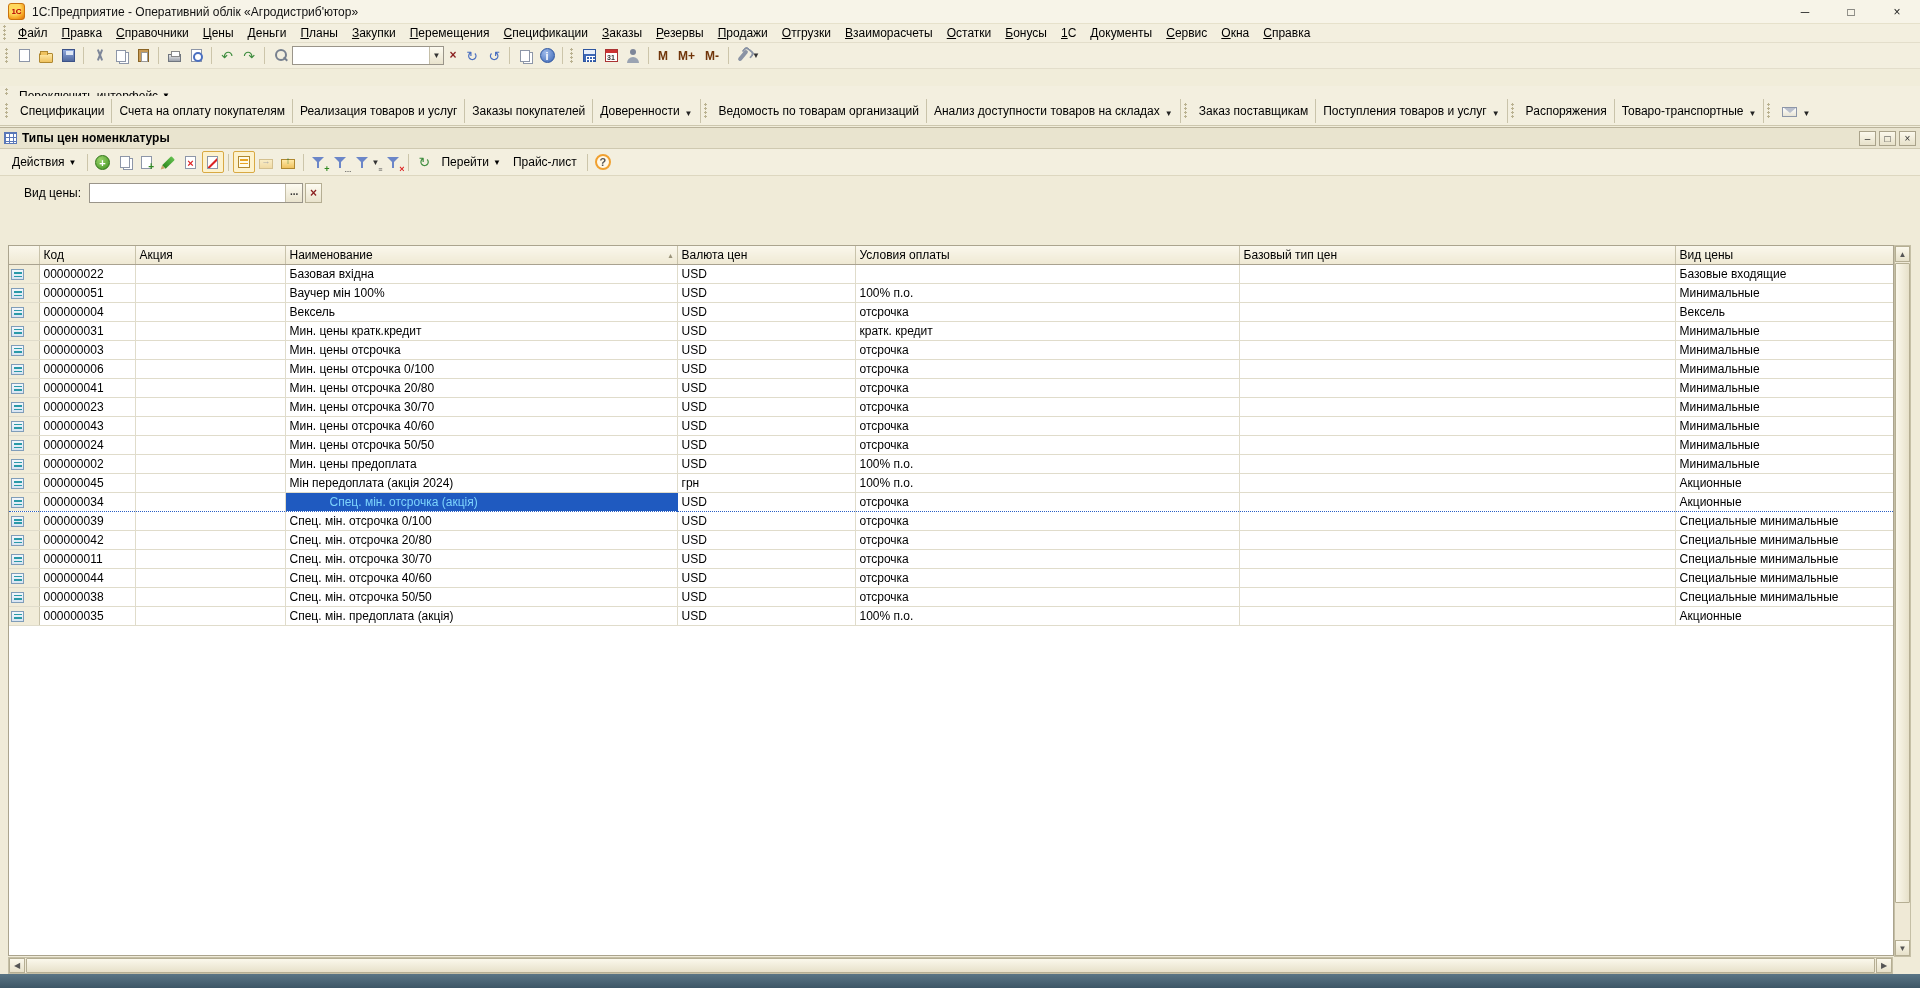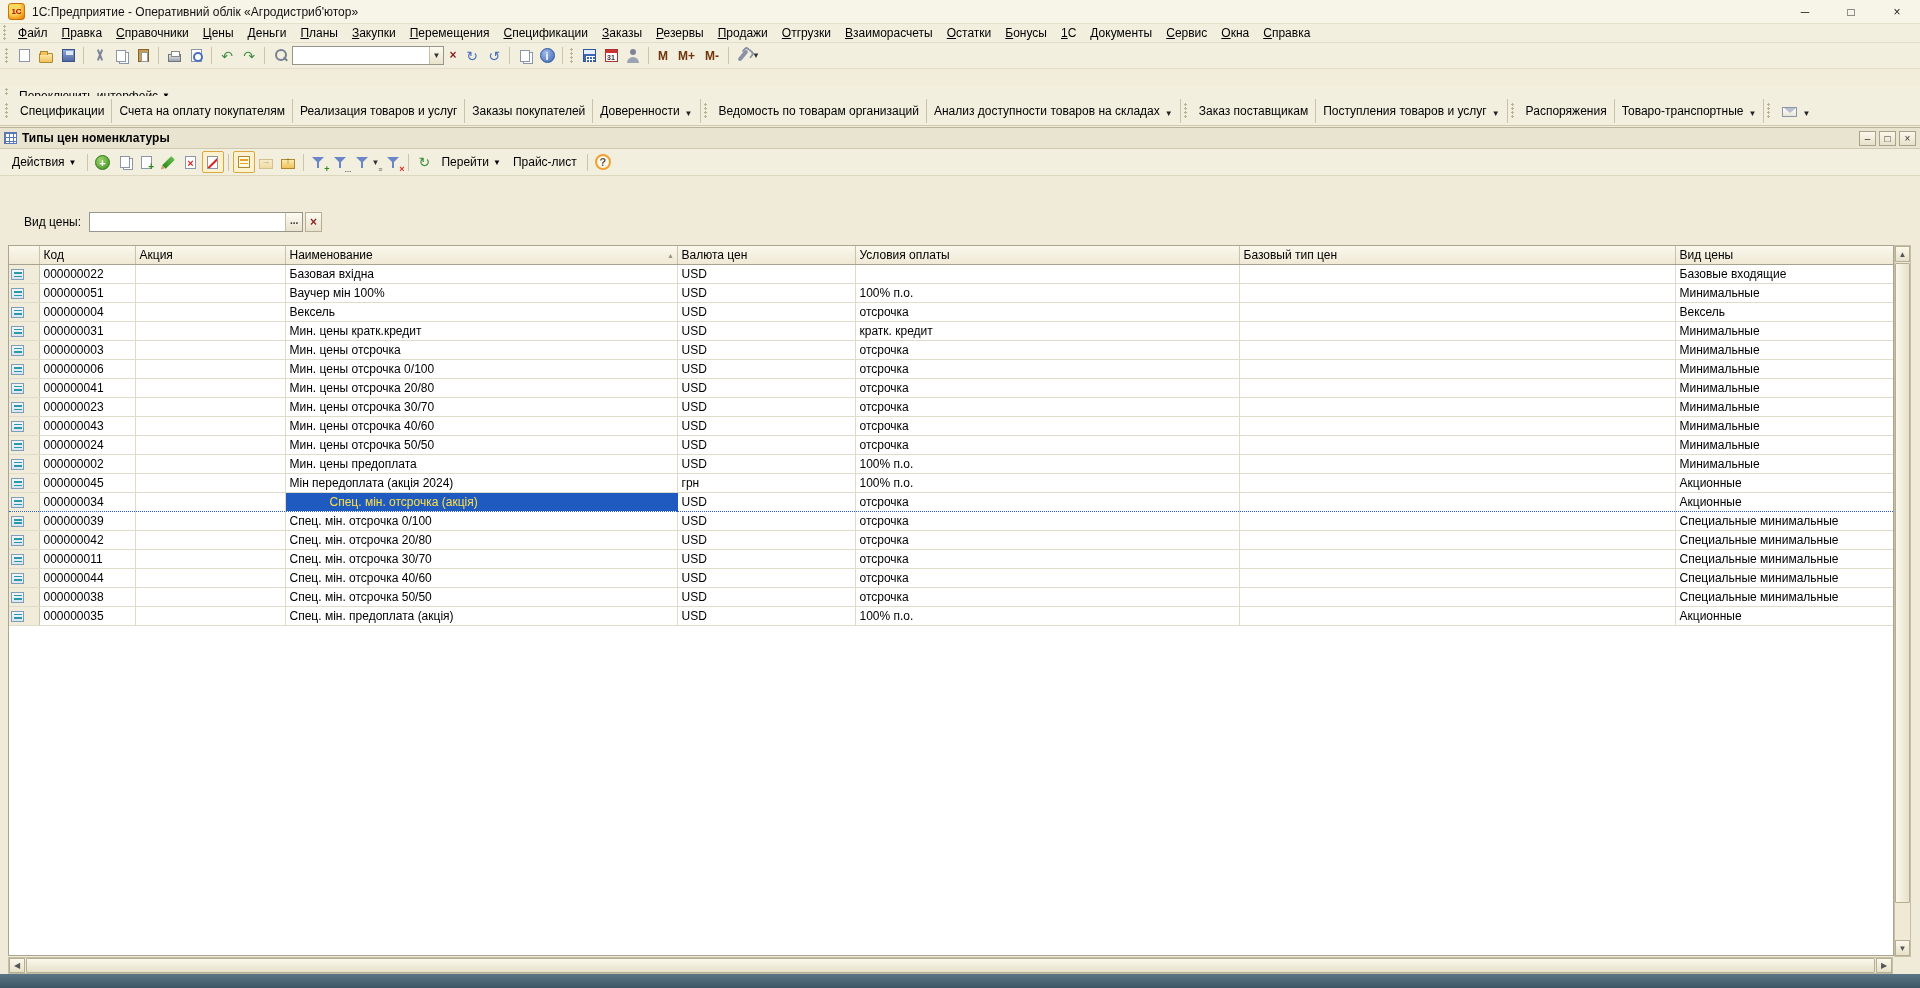--- a/index.html
+++ b/index.html
@@ -132,21 +132,21 @@
   
   .mdi { position:absolute; top:127px; left:0; right:0; height:847px; background:#f0ebd8;
          border-top:1px solid #b9b29a; }
   .mdi-titlebar { position:absolute; top:0; left:0; right:0; height:21px; background:#e9e4cf;
          border-bottom:1px solid #cfc9b1; display:flex; align-items:center; padding:0 4px; font-weight:bold; }
   .mdi-controls { margin-left:auto; display:flex; gap:3px; }
   .mdi-btn { width:17px; height:15px; border:1px solid #a9a28a; background:linear-gradient(#fbf8ec,#e7e1ca);
          text-align:center; font:10px/13px "Liberation Sans",sans-serif; color:#333; }
   .actionbar { position:absolute; top:21px; left:0; right:0; height:27px; background:#f3efdf;
          border-bottom:1px solid #ddd7c0; display:flex; align-items:center; padding-left:6px; }
-  .filter-row { position:absolute; top:82px; left:0; height:24px; display:flex; align-items:center; }
+  .filter-row { position:absolute; top:53px; left:0; height:24px; display:flex; align-items:center; }
   .filter-row .flabel { margin-left:24px; margin-right:8px; }
   .fieldbox { display:inline-flex; align-items:center; width:214px; height:20px; background:#fff; border:1px solid #9a958a; }
   .fieldbox input { flex:1; border:none; outline:none; font:12px "Liberation Sans",sans-serif; padding:0 3px; width:10px; }
   .fieldbox .dots { width:17px; height:18px; background:linear-gradient(#fdfbf1,#e9e3cd); border-left:1px solid #c5bfa8;
          text-align:center; font:bold 10px/16px "Liberation Sans",sans-serif; color:#333; }
   .fx { margin-left:2px; width:17px; height:20px; border:1px solid #b5ae93; background:linear-gradient(#fdfbf1,#e9e3cd);
         text-align:center; font:bold 12px/18px "Liberation Sans",sans-serif; color:#8a1f1f; }
 
   
   .grid-area { position:absolute; top:117px; left:8px; width:1886px; bottom:18px; background:#fff;
@@ -156,21 +156,21 @@
        border-bottom:1px solid #a9a290; font-weight:normal; text-align:left; padding:0 4px; position:relative; }
   td { height:19px; border-right:1px solid #e0dccb; border-bottom:1px solid #e0dccb; padding:0 4px;
        white-space:nowrap; overflow:hidden; }
   td.selcol { background:#f1ecd9; border-right:1px solid #c9c3ab; padding:0 2px; }
   .rowicon { display:inline-block; width:13px; height:11px; border:1px solid #7f9db9; vertical-align:middle;
        background:linear-gradient(#f2f7fc,#d7e4f2); position:relative; }
   .rowicon::before { content:""; position:absolute; left:2px; top:2px; width:8px; height:5px;
        background:repeating-linear-gradient(#2a9aa8 0 1.5px, transparent 1.5px 3.5px); }
   .sortg { float:right; color:#9a937a; font-size:8px; margin-top:3px; font-weight:normal; }
   tr.current td { border-top:1px dotted #2a5fc4; border-bottom:1px dotted #2a5fc4;margin-top:45px; }
-  td.sel { background:#1f5ac0; color:#fde047; border-right-color:#1f5ac0;padding-left:44px; }
+  td.sel { background:#1f5ac0; color:#7dd3fc; border-right-color:#1f5ac0;padding-left:44px; }
 
   
   .vscroll { position:absolute; top:117px; right:9px; width:17px; bottom:17px; background:#efe9d6; border:1px solid #c5bfa6; }
   .hscroll { position:absolute; left:8px; right:27px; bottom:0; height:17px; background:#efe9d6; border:1px solid #c5bfa6; }
   .sbtn { position:absolute; background:linear-gradient(#fbf8ec,#e7e1ca); border:1px solid #b5ae93;
           text-align:center; color:#555; font-size:8px; }
   .vscroll .sbtn { left:0; width:15px; height:16px; line-height:15px; }
   .vscroll .up { top:0; } .vscroll .down { bottom:0; }
   .vthumb { position:absolute; left:0; width:15px; top:17px; height:640px; background:linear-gradient(90deg,#fbf8ec,#e7e1ca);
           border:1px solid #b5ae93; border-radius:1px; }

